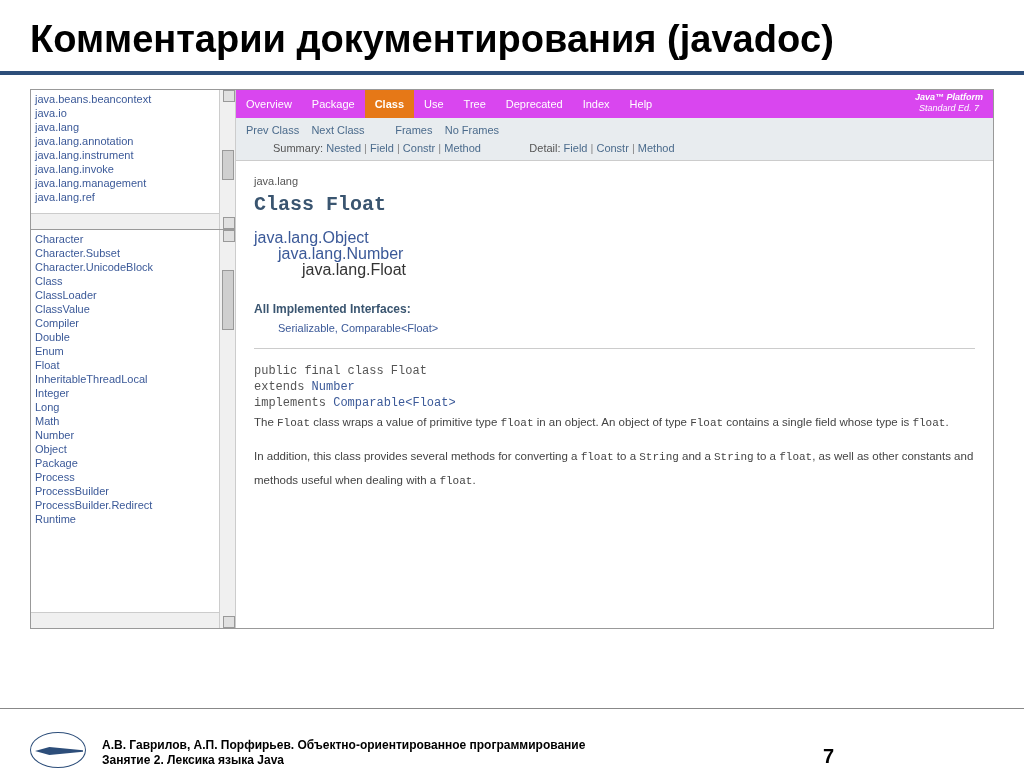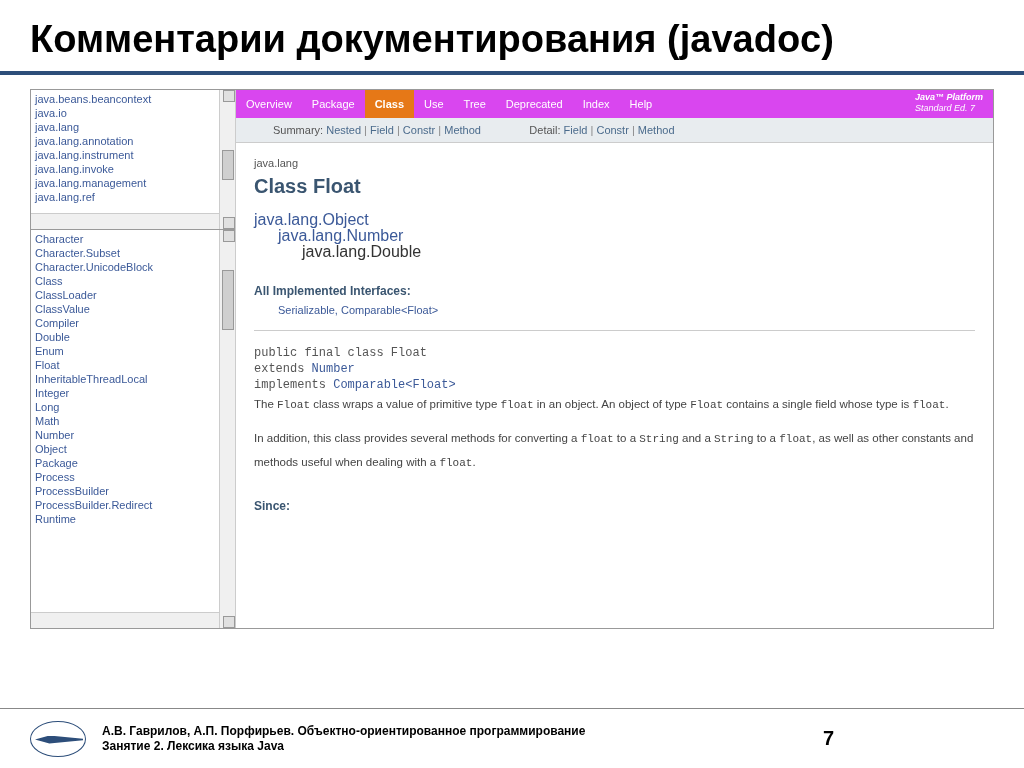--- a/index.html
+++ b/index.html
@@ -111,21 +111,21 @@
     cursor: pointer;
   }
   .navbar .tab.active {
     background: #e67817;
     font-weight: bold;
   }
   .nav-right {
     position: absolute;
     right: 10px;
     top: 2px;
-    text-align: left;
+    text-align: center;
     font-size: 9px;
     font-style: italic;
     line-height: 11px;
   }
   .subnav {
     background: #e8ecef;
     padding: 6px 10px;
     font-size: 11px;
     color: #4b6b8c;
     border-bottom: 1px solid #ccc;
@@ -138,20 +138,21 @@
     padding: 14px 18px;
     font-size: 12px;
     color: #333;
   }
   .pkg { font-size: 11px; color: #555; }
   .class-title {
     font-size: 20px;
     font-weight: bold;
     color: #3a5570;
     margin: 6px 0 14px 0;
+    font-family: Liberation Mono, monospace;
   }
   .hierarchy { font-size: 16px; line-height: 16px; margin-bottom: 12px; }
   .hierarchy .lvl1 { padding-left: 24px; }
   .hierarchy .lvl2 { padding-left: 48px; }
   .hierarchy a { color: #3b5998; text-decoration: none; }
   .section-h {
     font-size: 12px;
     font-weight: bold;
     color: #3a5570;
     margin: 24px 0 6px 0;
@@ -168,21 +169,21 @@
   .desc { font-size: 11.5px; line-height: 23px; color: #444; margin-bottom: 10px; }
   .desc code { font-family: "Courier New", monospace; font-size: 11px; }
   .footer {
     position: absolute;
     bottom: 0;
     left: 0;
     right: 0;
     height: 60px;
     border-top: 1px solid #888;
     display: flex;
-    align-items: center;
+    align-items: flex-end;
     padding: 0 30px;
   }
   .logo {
     width: 56px;
     height: 36px;
     border: 1.5px solid #2d4e7a;
     border-radius: 50%;
     margin-right: 16px;
     position: relative;
     overflow: hidden;
@@ -272,57 +273,63 @@
       <span class="tab">Tree</span>
       <span class="tab">Deprecated</span>
       <span class="tab">Index</span>
       <span class="tab">Help</span>
       <div class="nav-right">
         <b><span>Java™ Platform</span></b><br>
         <span>Standard Ed. 7</span>
       </div>
     </div>
     <div class="subnav">
+      <div class="row1">
+        <a>Prev Class</a>&nbsp;&nbsp;&nbsp;
+        <a>Next Class</a>
+        &nbsp;&nbsp;&nbsp;&nbsp;&nbsp;&nbsp;&nbsp;&nbsp;
+        <a>Frames</a>&nbsp;&nbsp;&nbsp;
+        <a>No Frames</a>
+      </div>
       <div>
         <span class="label">Summary:</span>
         <a>Nested</a> <span class="sep">|</span>
         <a>Field</a> <span class="sep">|</span>
         <a>Constr</a> <span class="sep">|</span>
         <a>Method</a>
         &nbsp;&nbsp;&nbsp;&nbsp;&nbsp;
         <span class="label">Detail:</span>
         <a>Field</a> <span class="sep">|</span>
         <a>Constr</a> <span class="sep">|</span>
         <a>Method</a>
       </div>
     </div>
 
     <div class="doc-body">
       <div class="pkg">java.lang</div>
       <div class="class-title">Class Float</div>
       <div class="hierarchy">
         <div><a>java.lang.Object</a></div>
         <div class="lvl1"><a>java.lang.Number</a></div>
-        <div class="lvl2"><span>java.lang.Double</span></div>
+        <div class="lvl2"><span>java.lang.Float</span></div>
       </div>
       <div class="section-h">All Implemented Interfaces:</div>
       <div class="iface">Serializable, Comparable&lt;Float&gt;</div>
       <hr>
       <div class="sig">
         <div>public final class Float</div>
         <div><span>extends </span><span class="typelink">Number</span></div>
         <div><span>implements </span><span class="typelink">Comparable&lt;Float&gt;</span></div>
       </div>
       <div class="desc">
         <span>The </span><code>Float</code><span> class wraps a value of primitive type </span><code>float</code><span> in an object. An object of type </span><code>Float</code><span> contains a single field whose type is </span><code>float</code><span>.</span>
       </div>
       <div class="desc">
         <span>In addition, this class provides several methods for converting a </span><code>float</code><span> to a </span><code>String</code><span> and a </span><code>String</code><span> to a </span><code>float</code><span>, as well as other constants and methods useful when dealing with a </span><code>float</code><span>.</span>
       </div>
-      <div class="section-h">Since:</div>
     </div>
   </div>
 </div>
 
 <div class="footer">
   <div class="logo"></div>
   <div class="footer-text">
     <span>А.В. Гаврилов, А.П. Порфирьев. Объектно-ориентированное программирование</span><br>
     <span>Занятие 2. Лексика языка Java</span>
   </div>

